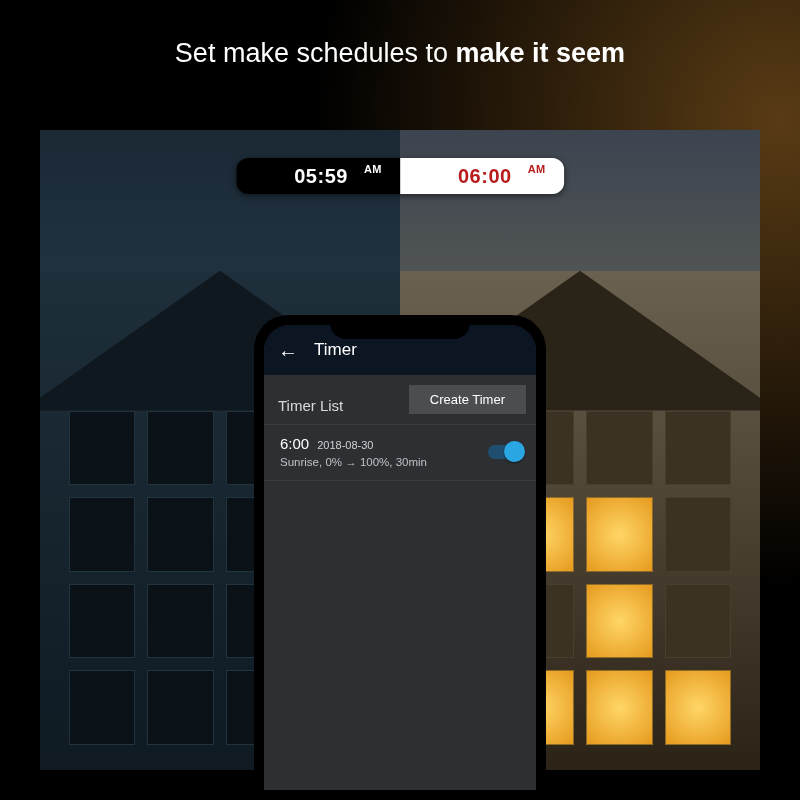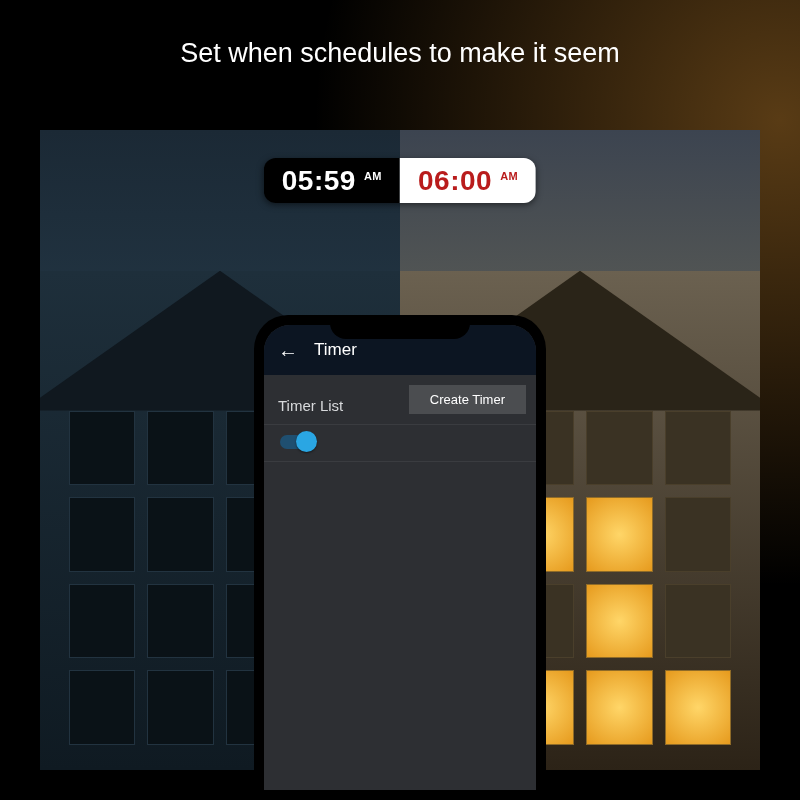--- a/index.html
+++ b/index.html
@@ -15,21 +15,21 @@
   
   .headline {
     position: absolute;
     top: 35px; left: 0; right: 0;
     text-align: center;
     color: #fff;
     font-size: 27px;
     line-height: 1.35;
     font-weight: 300;
   }
-  .headline .bold { font-weight: 400; }
+  .headline .bold { font-weight: 700; }
   .headline .l1, .headline .l2 { display: block; }
 
   
   .photo {
     position: absolute;
     left: 40px; top: 130px; width: 720px; height: 640px;
     overflow: hidden;
   }
   .photo .half {
     position: absolute; top: 0; bottom: 0; width: 50%;
@@ -75,22 +75,22 @@
     border-radius: 12px; overflow: hidden;
     box-shadow: 0 2px 6px rgba(0,0,0,0.5);
     font-weight: 600;
   }
   .clock .seg {
     display: flex; align-items: baseline;
     padding: 7px 18px 6px 18px;
   }
   .clock .seg.dark { background: #000; color: #fff; }
   .clock .seg.light { background: #fff; color: #b91c1c; }
-  .clock .time { font-size: 28px; letter-spacing: 0.5px; }
-  .clock .ampm { font-size: 11px; margin-left: 8px; position: relative; top: -10px; letter-spacing: 0.5px; }
+  .clock .time { font-size: 20px; letter-spacing: 0.5px; margin-left: 40px; }
+  .clock .ampm { font-size: 11px; margin-left: 16px; position: relative; top: -10px; letter-spacing: 0.5px; }
 
   
   .phone {
     position: absolute;
     left: 50%; transform: translateX(-50%);
     top: 315px;
     width: 292px; height: 485px;
     background: #000;
     border-radius: 34px 34px 0 0;
     padding: 10px;
@@ -160,21 +160,21 @@
     box-shadow: 0 1px 2px rgba(0,0,0,0.5);
   }
 </style>
 </head>
 <body>
 
 <div class="canvas">
 
   <div class="headline">
     <span class="l1">
-      <span>Set when schedules to </span><span class="bold">make it seem</span>
+      <span>Set make schedules to </span><span class="bold">make it seem</span>
     </span>
   </div>
 
   <div class="photo">
     <div class="half left">
       <div class="bld">
         <div class="roof"></div>
         <div class="windows">
           <div></div>
             <div></div>
@@ -240,20 +240,27 @@
         <span class="title">Timer</span>
       </div>
 
       <div class="listhdr">
         <span class="lbl">Timer List</span>
         <button class="create-btn">Create Timer</button>
       </div>
       <div class="divider"></div>
 
       <div class="timer-row">
+        <div class="txt">
+          <div class="line1">
+            <span class="t">6:00</span>
+            <span class="d">2018-08-30</span>
+          </div>
+          <span class="sub">Sunrise, 0% → 100%, 30min</span>
+        </div>
         <div class="toggle">
           <div class="knob"></div>
         </div>
       </div>
       <div class="divider"></div>
 
     </div>
   </div>
 
 </div>

